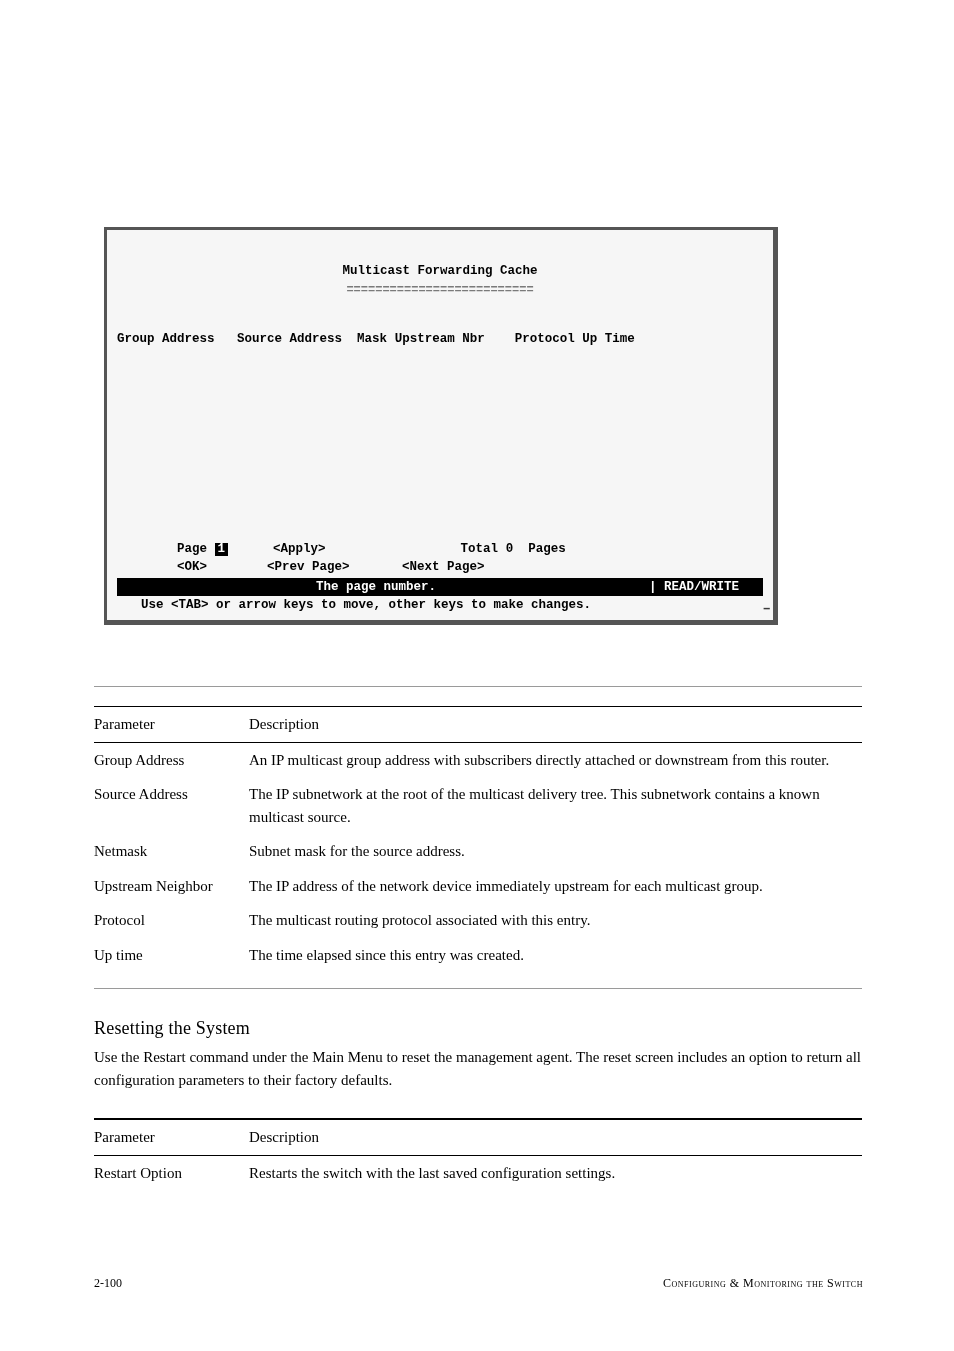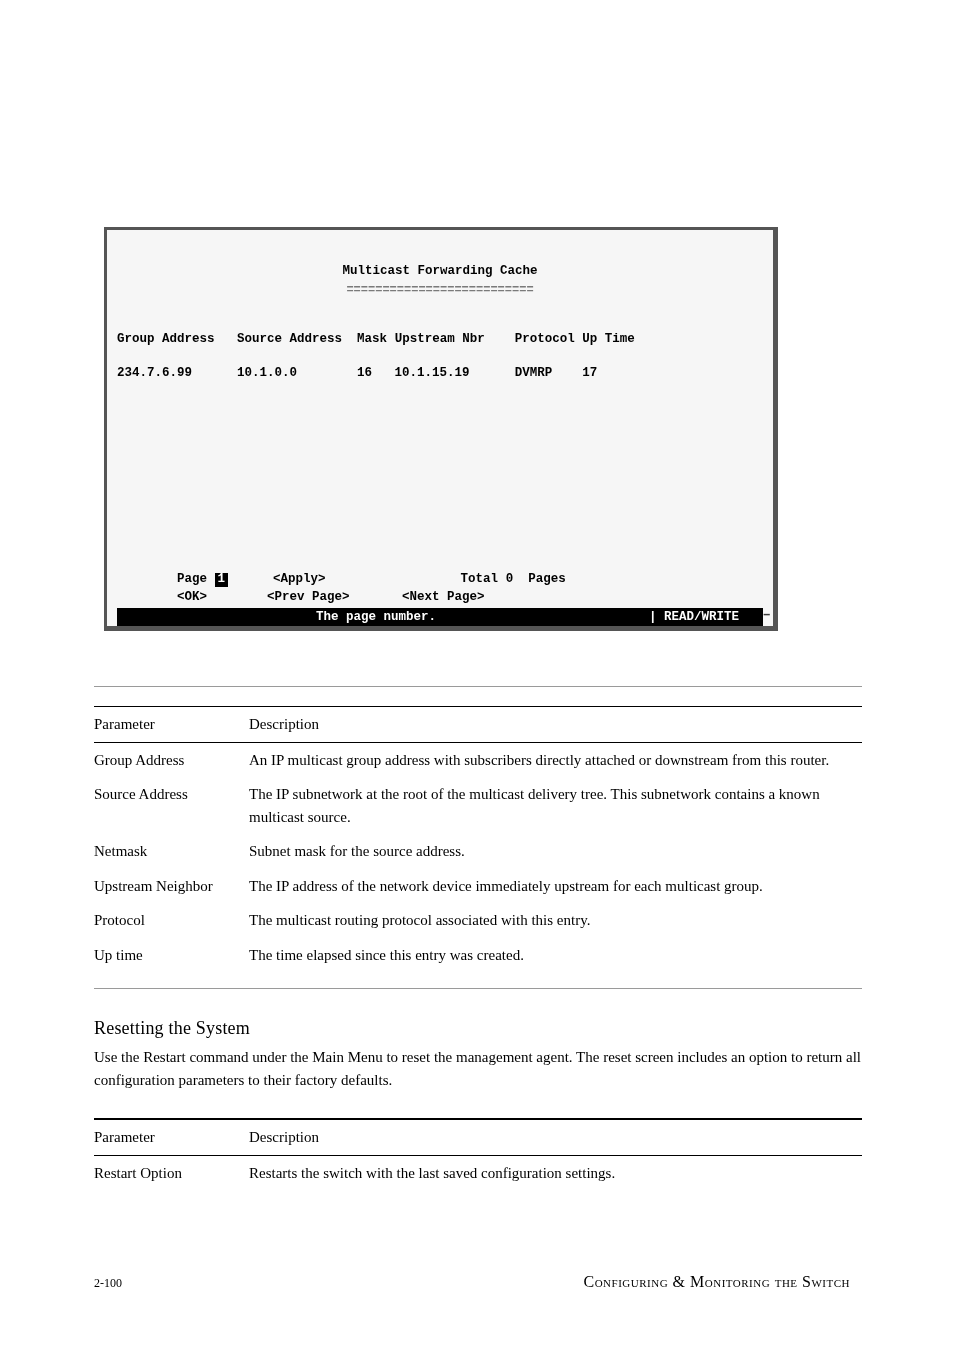--- a/index.html
+++ b/index.html
@@ -41,21 +41,21 @@
     text-align: center;
     letter-spacing: 0;
     color: #7a7a7a;
     margin-bottom: 30px;
     font-size: 12px;
   }
   .term-row {
     white-space: pre;
   }
   .term-block-top {
-    margin-bottom: 16px;
+    margin-bottom: 4px;
   }
   .term-gap {
     height: 188px;
   }
   .page-line, .nav-line {
     white-space: pre;
     padding-left: 60px;
   }
   .cursor-box {
     display: inline-block;
@@ -118,48 +118,48 @@
     letter-spacing: 0.2px;
   }
   .footer-num {
     position: absolute;
     left: 94px;
     bottom: 60px;
     font-size: 12px;
   }
   .footer-right {
     position: absolute;
-    right: 104px;
+    right: 91px;
     bottom: 60px;
-    font-size: 16px;
+    font-size: 12px;
     font-variant: small-caps;
     letter-spacing: 0.5px;
   }
 </style>
 </head>
 <body>
 
 <div class="page">
 
   <div class="terminal-frame">
     <div class="term-title">Multicast Forwarding Cache</div>
     <div class="term-underline">==========================</div>
 
     <div class="term-row term-block-top"><span>Group Address</span>   <span>Source Address</span>  <span>Mask</span> <span>Upstream Nbr</span>    <span>Protocol</span> <span>Up Time</span></div>
-    <div class="term-row"><span>234.7.6.99</span>      <span>10.1.0.0</span>        <span>16</span>   <span>10.1.15.19</span>      <span>DVMRP</span>    <span>17</span></div>
 
     <div class="term-gap"></div>
 
     <div class="page-line"><span>Page</span> <span class="cursor-box">1</span>      <span>&lt;Apply&gt;</span>                  <span>Total</span> <span>0</span>  <span>Pages</span></div>
     <div class="nav-line"><span>&lt;OK&gt;</span>        <span>&lt;Prev Page&gt;</span>       <span>&lt;Next Page&gt;</span></div>
 
     <div class="statusbar">
       <span style="padding-left:175px">The page number.</span>
       <span>| READ/WRITE</span>
     </div>
+    <div class="hint-line">Use &lt;TAB&gt; or arrow keys to move, other keys to make changes.</div>
     <span class="tail-dash">–</span>
   </div>
 
   <hr class="rule" style="top:686px;">
 
   <div class="body-text" style="top:706px;">
     <table class="def-table">
       <tbody>
           <tr class="thin-rule">
             <td class="param">Parameter</td>

